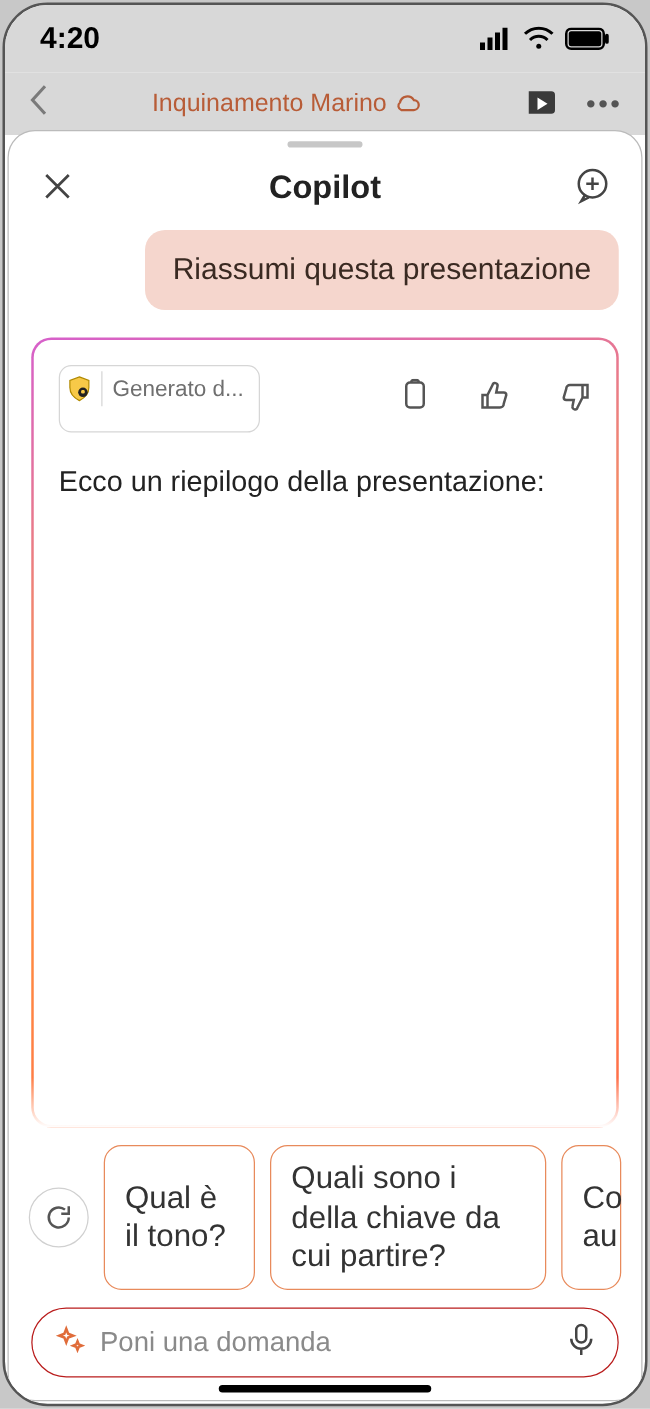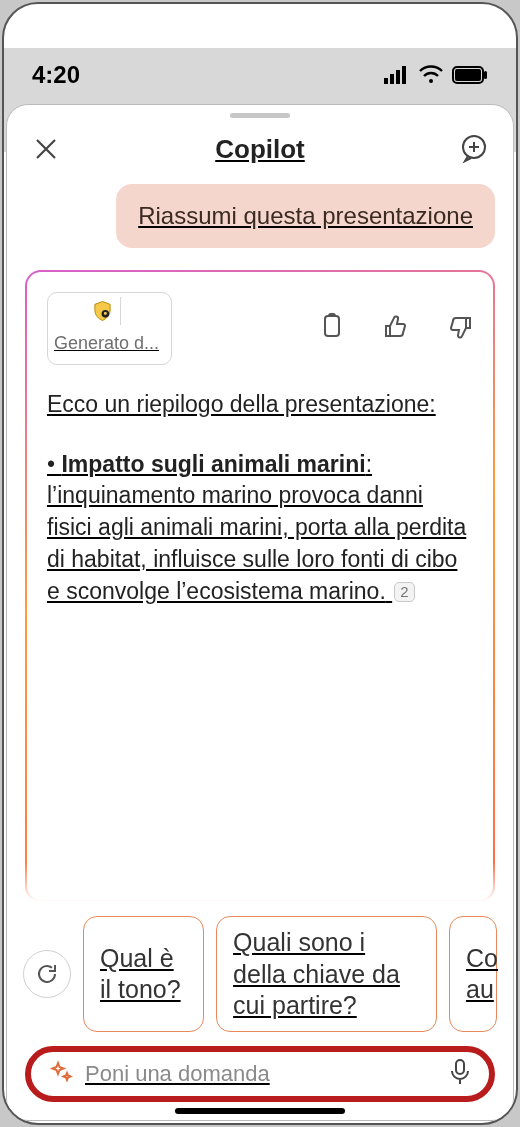--- a/index.html
+++ b/index.html
@@ -8,38 +8,38 @@
 
   .phone {
     width: 516px; height: 1123px; margin:2px;
     border: 2px solid #555; border-radius: 36px;
     background:#fff; position:relative; overflow:hidden;
   }
 
   
   .statusbar {
     height:54px; display:flex; align-items:center; justify-content:space-between;
-    padding:0 28px; background:#d8d8d8; color:#000; font-weight:600; font-size:24px;margin-top:44px;
+    padding:0 28px; background:#d8d8d8; color:#000; font-weight:600; font-size:24px;
   }
   .status-icons { display:flex; align-items:center; gap:8px; }
 
   
   .under-header {
     height:50px; background:#d8d8d8; display:flex; align-items:center; justify-content:space-between;
     padding:0 18px; color:#b85c37;
   }
   .under-center { display:flex; align-items:center; gap:6px; font-size:20px; }
   .under-right { display:flex; align-items:center; gap:20px; }
   .chev-left { font-size:28px; color:#666; }
 
   
   .sheet {
     position:absolute; left:2px; right:2px; bottom:2px; top:100px;
     background:#fff; border:1px solid #bbb; border-radius:22px;
-    display:flex; flex-direction:column; overflow:hidden;text-decoration:underline;
+    display:flex; flex-direction:column; overflow:hidden;
   }
   .grab { width:60px; height:5px; background:#c7c7c7; border-radius:3px; margin:8px auto 0; }
 
   .sheet-header {
     display:flex; align-items:center; justify-content:space-between;
     padding:14px 22px 18px;
   }
   .sheet-title { font-size:26px; font-weight:600; color:#222; margin:0 auto; }
   .close-x, .plus-bubble { width:34px; height:34px; display:flex; align-items:center; justify-content:center; }
   .close-x svg, .plus-bubble svg { stroke:#444; }
@@ -58,22 +58,22 @@
     background:linear-gradient(165deg,#d65fcb 0%, #ff9a3d 45%, #ff6b4a 100%);
     flex:1; display:flex; overflow:hidden;
   }
   .ai-card {
     background:#fff; border-radius:14px; width:100%;
     padding:20px 20px 10px; display:flex; flex-direction:column; overflow:hidden;
   }
   .ai-actions { display:flex; align-items:center; justify-content:space-between; margin-bottom:24px; }
   .gen-badge {
     display:flex; align-items:center; gap:8px;
-    border:1px solid #d6d6d6; border-radius:10px; padding:4px 12px 10px 6px;
-    color:#6f6f6f; font-size:18px;flex-direction:column;
+    border:1px solid #d6d6d6; border-radius:10px; padding:4px 12px 20px 6px;
+    color:#6f6f6f; font-size:18px;
   }
   .gen-badge .shield { width:28px; height:28px; border-right:1px solid #d6d6d6; padding-right:8px; display:flex; align-items:center; }
   .act-group { display:flex; align-items:center; gap:38px; color:#555; }
   .act-group svg { stroke:#555; }
 
   .ai-text { font-size:23px; color:#222; line-height:1.38; }
   .ai-text p { margin-bottom:28px; }
   .ai-text strong { font-weight:700; }
   .cite {
     display:inline-block; border:1px solid #c9c9c9; background:#f3f3f3;
@@ -102,21 +102,21 @@
     font-size:25px; color:#333; line-height:1.25; display:flex; align-items:center;
     white-space:normal;
   }
   .chip.w1 { width:130px; }
   .chip.w2 { width:240px; }
   .chip.w3 { width:48px; min-width:48px;padding-left:16px; }
 
   
   .input-row { padding:8px 18px 18px; }
   .input-pill {
-    border:6px solid #b91c1c; border-radius:28px; height:56px;
+    border:1px solid #b91c1c; border-radius:28px; height:56px;
     display:flex; align-items:center; padding:0 18px; gap:12px;
   }
   .input-pill .ph { flex:1; color:#8a8a8a; font-size:22px; }
   .sparkle svg path { stroke:#e06c3a; }
   .mic svg { stroke:#444; }
 
   .home-ind { position:absolute; left:50%; bottom:6px; transform:translateX(-50%); width:170px; height:6px; background:#000; border-radius:4px;}
 </style>
 </head>
 <body>
@@ -215,21 +215,20 @@
               <span><svg width="26" height="26" viewBox="0 0 26 26" fill="none" stroke-width="2">
                     <path d="M19 14 v-10 h4 v10 z M19 4 h-10 a3 3 0 0 0 -3 3 l-2 7 a2 2 0 0 0 2 2 h6 l-1 5 a2 2 0 0 0 4 1 l4-8"></path>
                   </svg></span>
             </span>
           </div>
 
           <div class="ai-text">
             <p>Ecco un riepilogo della presentazione:</p>
 
 
-            <p>• <strong>Impatto sugli animali marini</strong><span>: l’inquinamento marino provoca danni fisici agli animali marini, porta alla perdita di habitat, influisce sulle loro fonti di cibo e sconvolge l’ecosistema marino.</span> <span class="cite">2</span></p>
 
           </div>
         </div>
       </div>
       <div class="fade"></div>
     </div>
 
     <div class="sugg-row">
       <span class="reload-btn">
         <svg width="24" height="24" viewBox="0 0 24 24" fill="none" stroke="#555" stroke-width="2">

